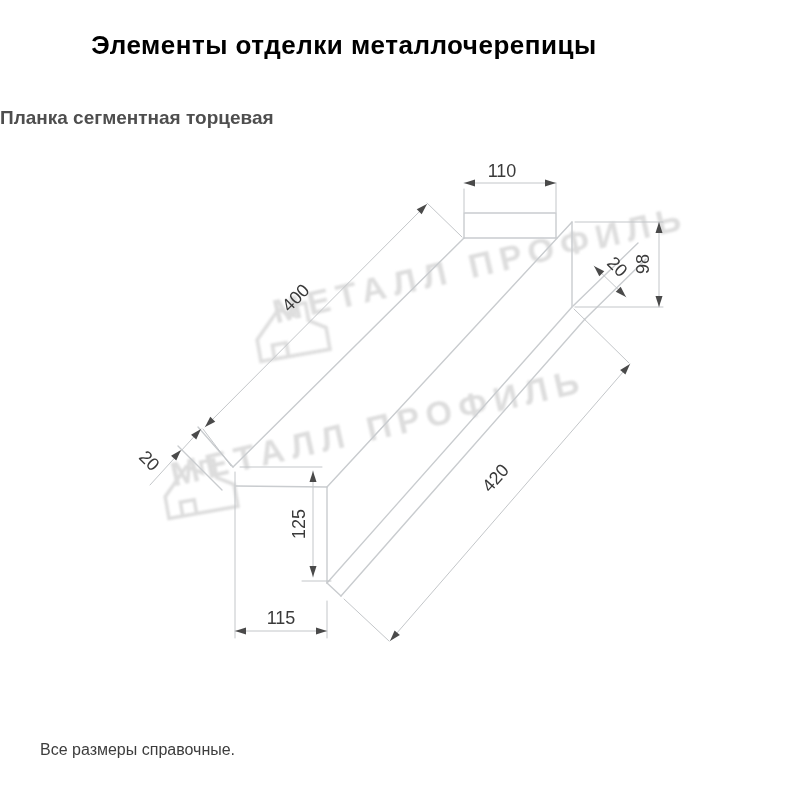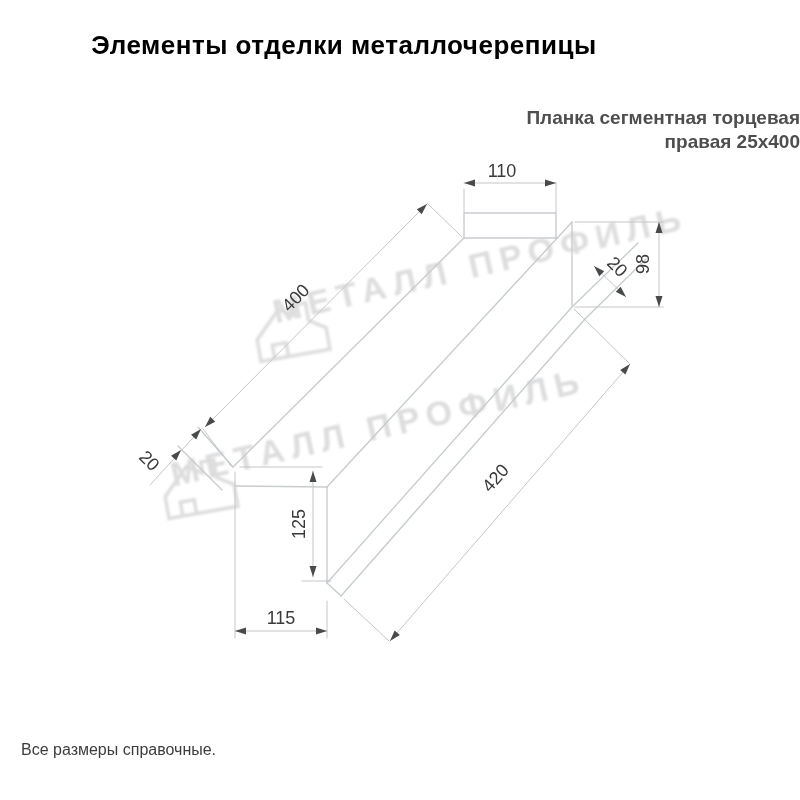--- a/index.html
+++ b/index.html
@@ -1,37 +1,36 @@
 <!DOCTYPE html>
 <html><head>
 <meta charset="utf-8">
 <style>
   html,body{margin:0;padding:0;background:#ffffff;}
   .page{position:relative;width:800px;height:800px;background:#ffffff;overflow:hidden;
         font-family:"Liberation Sans", sans-serif;}
   .title{position:absolute;top:30px;left:0;width:688px;text-align:center;
          font-size:26px;font-weight:bold;color:#000;letter-spacing:0.5px;}
-  .subtitle{position:absolute;top:106px;left:0;width:800px;text-align:right;
+  .subtitle{position:absolute;top:106px;left:0;width:800px;text-align:left;
             font-size:19px;font-weight:bold;color:#4e4e4e;line-height:24px;}
-  .footer{position:absolute;top:737px;left:21px;font-size:16px;color:#3d3d3d;line-height:25px;}
+  .footer{position:absolute;top:737px;left:40px;font-size:16px;color:#3d3d3d;line-height:25px;}
   svg.drawing{position:absolute;left:0;top:0;}
   .wm{filter:blur(0.8px);}
   .wm text{font-weight:bold;font-size:34px;letter-spacing:7px;}
   .dimtext{font-size:18px;}
 </style>
 </head>
 <body>
 
 <div class="page">
 
   <div class="title">Элементы отделки металлочерепицы</div>
 
   <div class="subtitle">
     <div>Планка сегментная торцевая</div>
-    <div>правая 25х400</div>
   </div>
 
   <svg class="drawing" width="800" height="800" viewBox="0 0 800 800">
 
     <g class="wm">
       <g fill="none" stroke-width="3.5" stroke="#dddddd">
         <path transform="translate(247,305) rotate(-10)" d="M4,36 L30,10 L45,19 L45,8 L58,8 L58,26 L74,36 L74,58 L4,58 Z M18,58 L18,44 L32,44 L32,58"></path>
         <path transform="translate(155,462) rotate(-10)" d="M4,36 L30,10 L45,19 L45,8 L58,8 L58,26 L74,36 L74,58 L4,58 Z M18,58 L18,44 L32,44 L32,58"></path>
       </g>
       <g fill="#dddddd">

